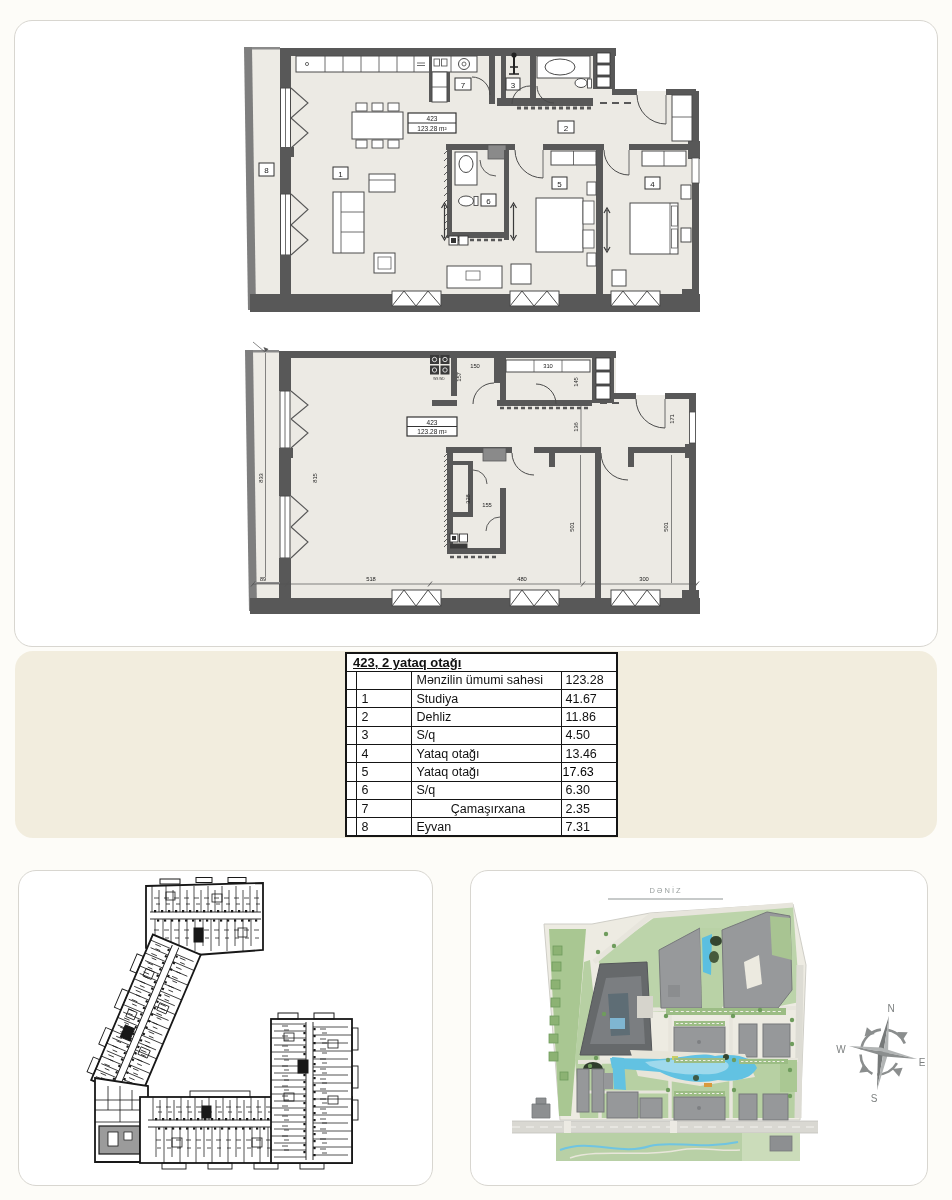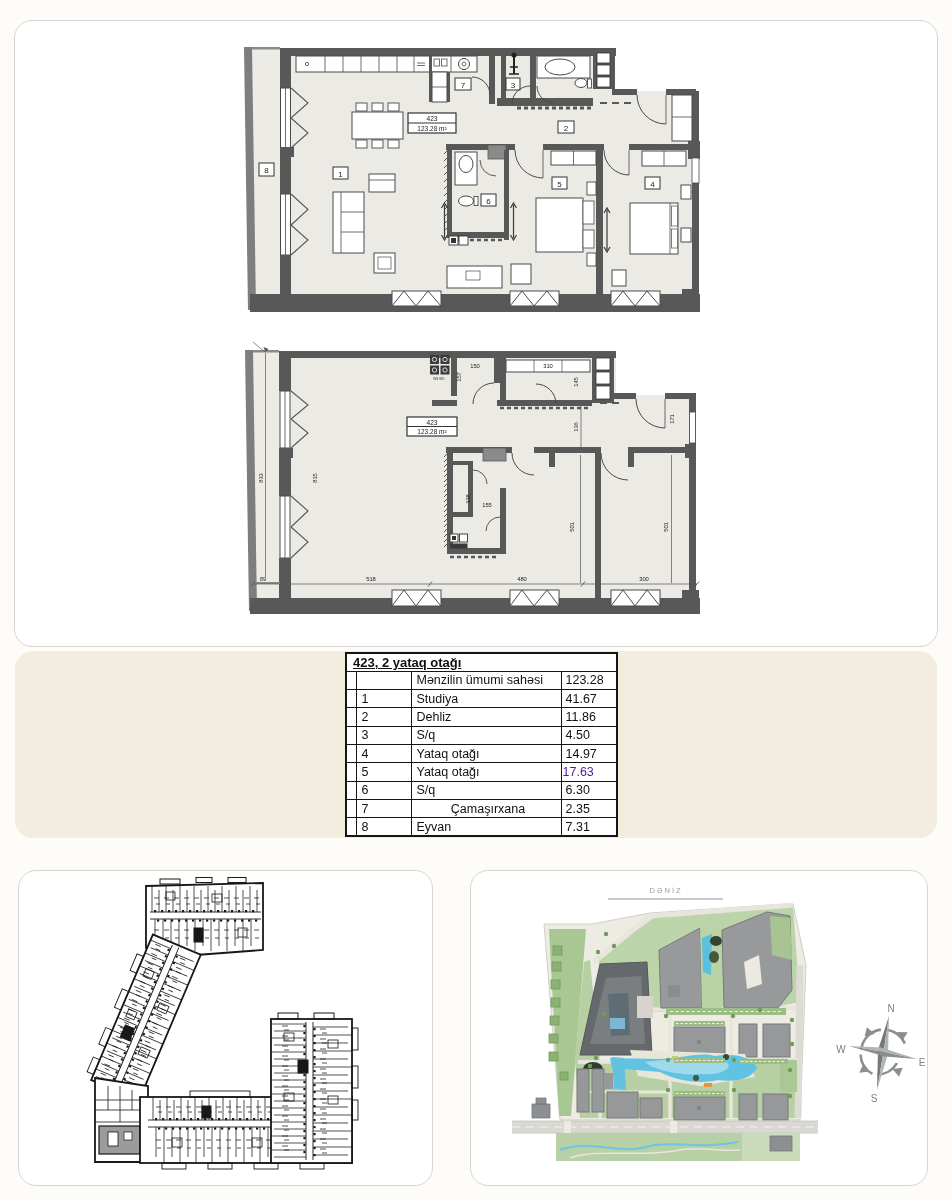--- a/index.html
+++ b/index.html
@@ -58,28 +58,28 @@
           <td style="border:1.5px solid #151515"></td>
           <td style="border:1.5px solid #151515;font:12.5px 'Liberation Sans';padding-left:5px;color:#111;">3</td>
           <td style="border:1.5px solid #151515;font:12.5px 'Liberation Sans';padding-left:5px;color:#111;">S/q</td>
           <td style="border:1.5px solid #151515;font:12.5px 'Liberation Sans';padding-left:4px;color:#111;">4.50</td>
         </tr>
 
 <tr style="height:18.3px">
           <td style="border:1.5px solid #151515"></td>
           <td style="border:1.5px solid #151515;font:12.5px 'Liberation Sans';padding-left:5px;color:#111;">4</td>
           <td style="border:1.5px solid #151515;font:12.5px 'Liberation Sans';padding-left:5px;color:#111;">Yataq otağı</td>
-          <td style="border:1.5px solid #151515;font:12.5px 'Liberation Sans';padding-left:4px;color:#111;">14.97</td>
+          <td style="border:1.5px solid #151515;font:12.5px 'Liberation Sans';padding-left:4px;color:#111;">13.46</td>
         </tr>
 
 <tr style="height:18.3px">
           <td style="border:1.5px solid #151515"></td>
           <td style="border:1.5px solid #151515;font:12.5px 'Liberation Sans';padding-left:5px;color:#111;">5</td>
           <td style="border:1.5px solid #151515;font:12.5px 'Liberation Sans';padding-left:5px;color:#111;">Yataq otağı</td>
-          <td style="border:1.5px solid #151515;font:12.5px 'Liberation Sans';color:#4c1d95;">17.63</td>
+          <td style="border:1.5px solid #151515;font:12.5px 'Liberation Sans';color:#000000;">17.63</td>
         </tr>
 
 <tr style="height:18.3px">
           <td style="border:1.5px solid #151515"></td>
           <td style="border:1.5px solid #151515;font:12.5px 'Liberation Sans';padding-left:5px;color:#111;">6</td>
           <td style="border:1.5px solid #151515;font:12.5px 'Liberation Sans';padding-left:5px;color:#111;">S/q</td>
           <td style="border:1.5px solid #151515;font:12.5px 'Liberation Sans';padding-left:4px;color:#111;">6.30</td>
         </tr>
 
 <tr style="height:18.3px">

